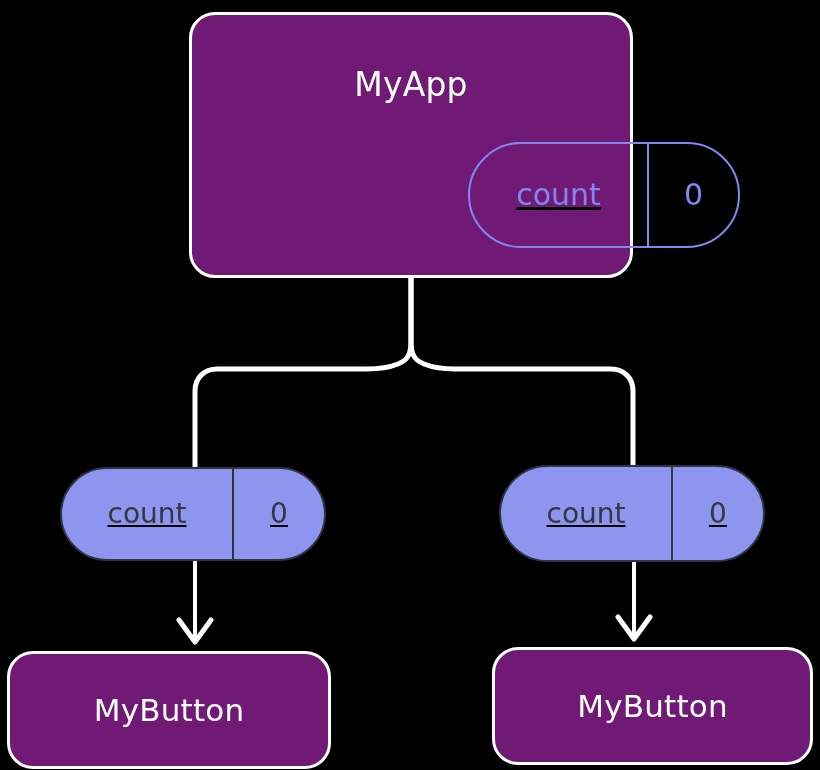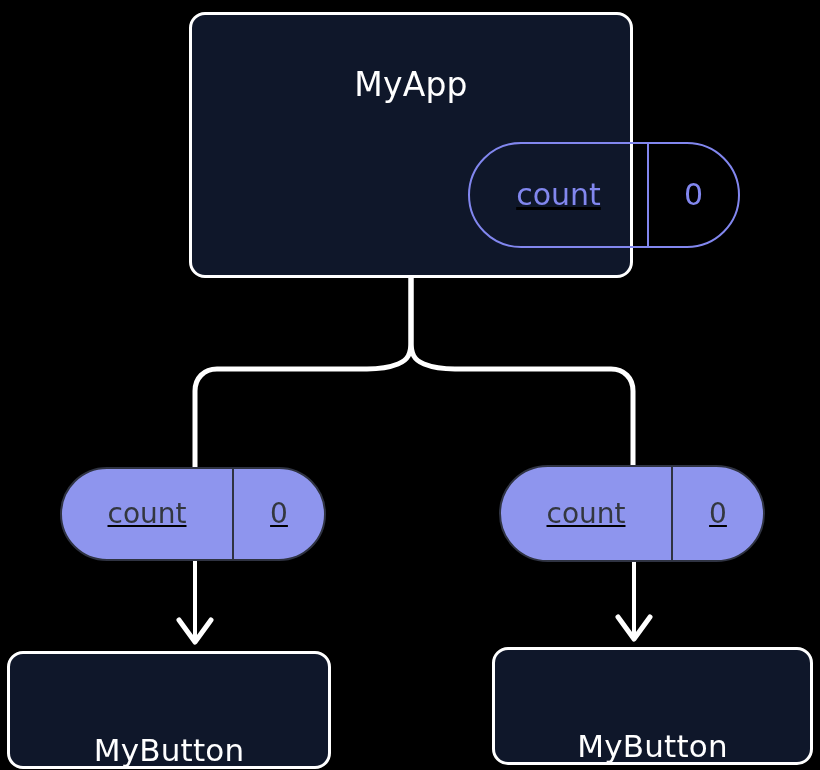--- a/index.html
+++ b/index.html
@@ -25,23 +25,23 @@
     top: 0;
     width: 820px;
     height: 770px;
     pointer-events: none;
   }
 
   
   .card {
     position: absolute;
     box-sizing: border-box;
-    background: #0f172a;
+    background: #701a75;
     border: 3px solid #ffffff;
-    border-radius: 16px;
+    border-radius: 26px;
     display: flex;
     flex-direction: column;
     align-items: center;
   }
   .card-title {
     color: #ffffff;
     font-size: 33px;
     font-weight: 400;
     letter-spacing: 0.2px;
     line-height: 1;
@@ -52,21 +52,21 @@
     left: 189px;
     top: 12px;
     width: 444px;
     height: 266px;
   }
   #app-card .card-title {
     margin-top: 53px;
   }
 
   .leaf-card {
-    justify-content: flex-end;
+    justify-content: center;
     height: 118px;
   }
   .leaf-card .card-title {
     font-size: 31px;
   }
   #btn-left {
     left: 7px;
     top: 651px;
     width: 324px;
   }

